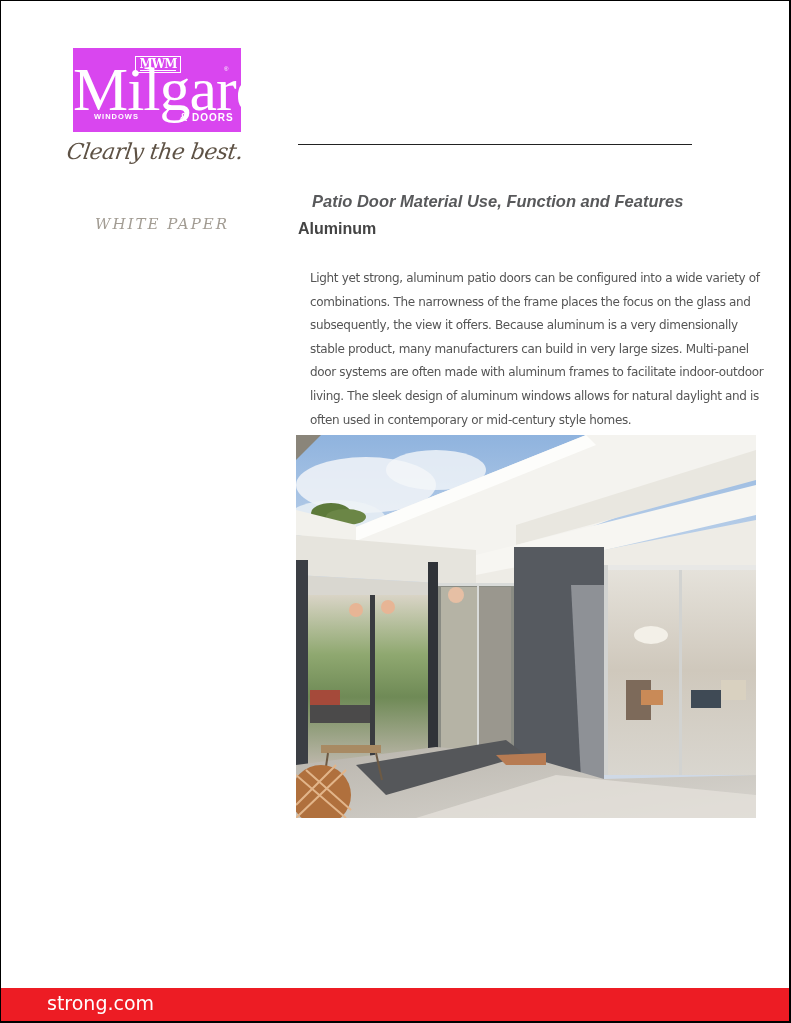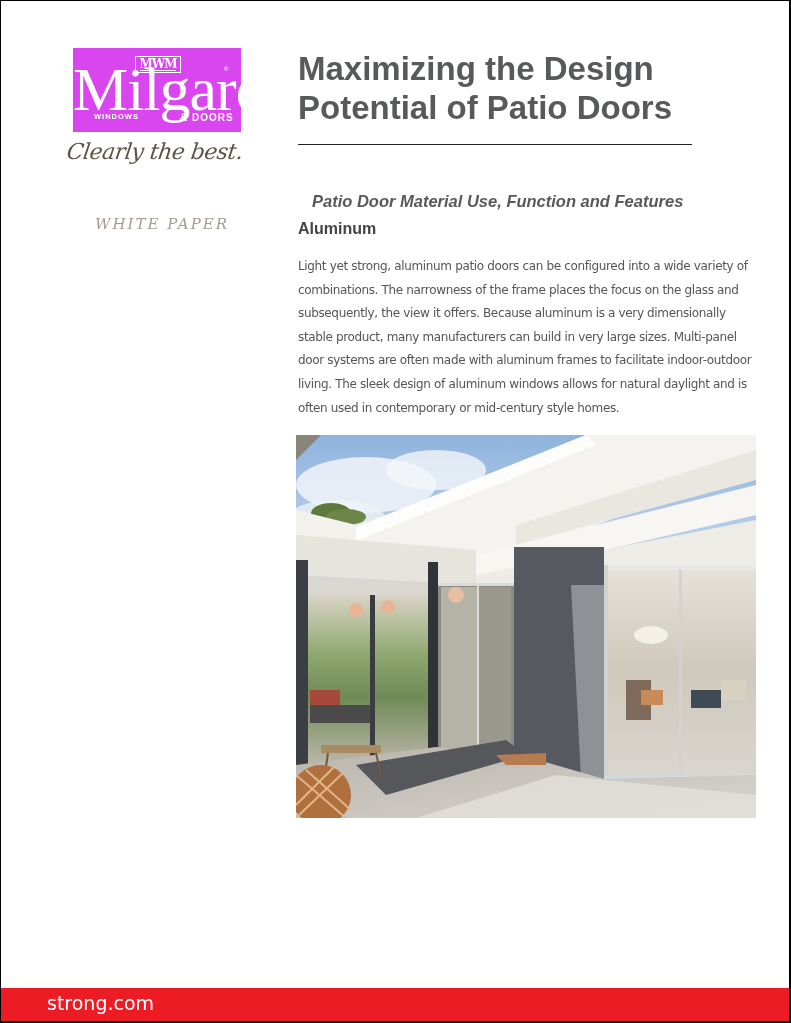--- a/index.html
+++ b/index.html
@@ -62,21 +62,21 @@
       position: absolute; left: 297px; top: 177px; color: #58595b;
       font-weight: bold; font-style: italic; font-size: 16.5px; margin: 14px;
     }
     .section-heading {
       position: absolute; left: 297px; top: 219px; color: #444;
       font-size: 16px; margin: 0;
     }
     .body-text {
       position: absolute; left: 297px; width: 462px; color: #555;
       font-family: "DejaVu Sans", sans-serif; font-size: 12px; line-height: 23.6px;
-      margin: 0; letter-spacing: -0.35px;
+      margin: 12px; letter-spacing: -0.35px;
     }
     .p1 { top: 254px; }
     .p2 { top: 845px; line-height: 22.5px; }
     .photo {
       position: absolute; left: 295px; top: 434px; width: 460px; height: 383px;
       overflow: hidden; background: #cfd9e6;
     }
     .photo svg { display: block; width: 100%; height: 100%; }
     
     .footer {
@@ -96,21 +96,20 @@
   <div class="logo-box">
     <div class="logo-monogram">MWM</div>
     <span class="logo-reg">®</span>
     <div class="logo-word">Milgard</div>
     <span class="logo-sub-left">WINDOWS</span>
     <span class="logo-sub-right">&amp; DOORS</span>
   </div>
   <div class="tagline">Clearly the best.</div>
   <div class="white-paper">WHITE PAPER</div>
 
-  <h1 class="title">Maximizing the Design Potential of Patio Doors</h1>
   <div class="title-rule"></div>
 
   <h2 class="subtitle">Patio Door Material Use, Function and Features</h2>
   <h3 class="section-heading">Aluminum</h3>
 
   <p class="body-text p1">Light yet strong, aluminum patio doors can be configured into a wide variety of combinations. The narrowness of the frame places the focus on the glass and subsequently, the view it offers. Because aluminum is a very dimensionally stable product, many manufacturers can build in very large sizes. Multi-panel door systems are often made with aluminum frames to facilitate indoor-outdoor living. The sleek design of aluminum windows allows for natural daylight and is often used in contemporary or mid-century style homes.</p>
 
   <div class="photo" title="Mid-century modern home exterior with aluminum sliding patio doors opening onto a concrete patio">
     <svg viewBox="0 0 460 383" preserveAspectRatio="none">
       <defs>

